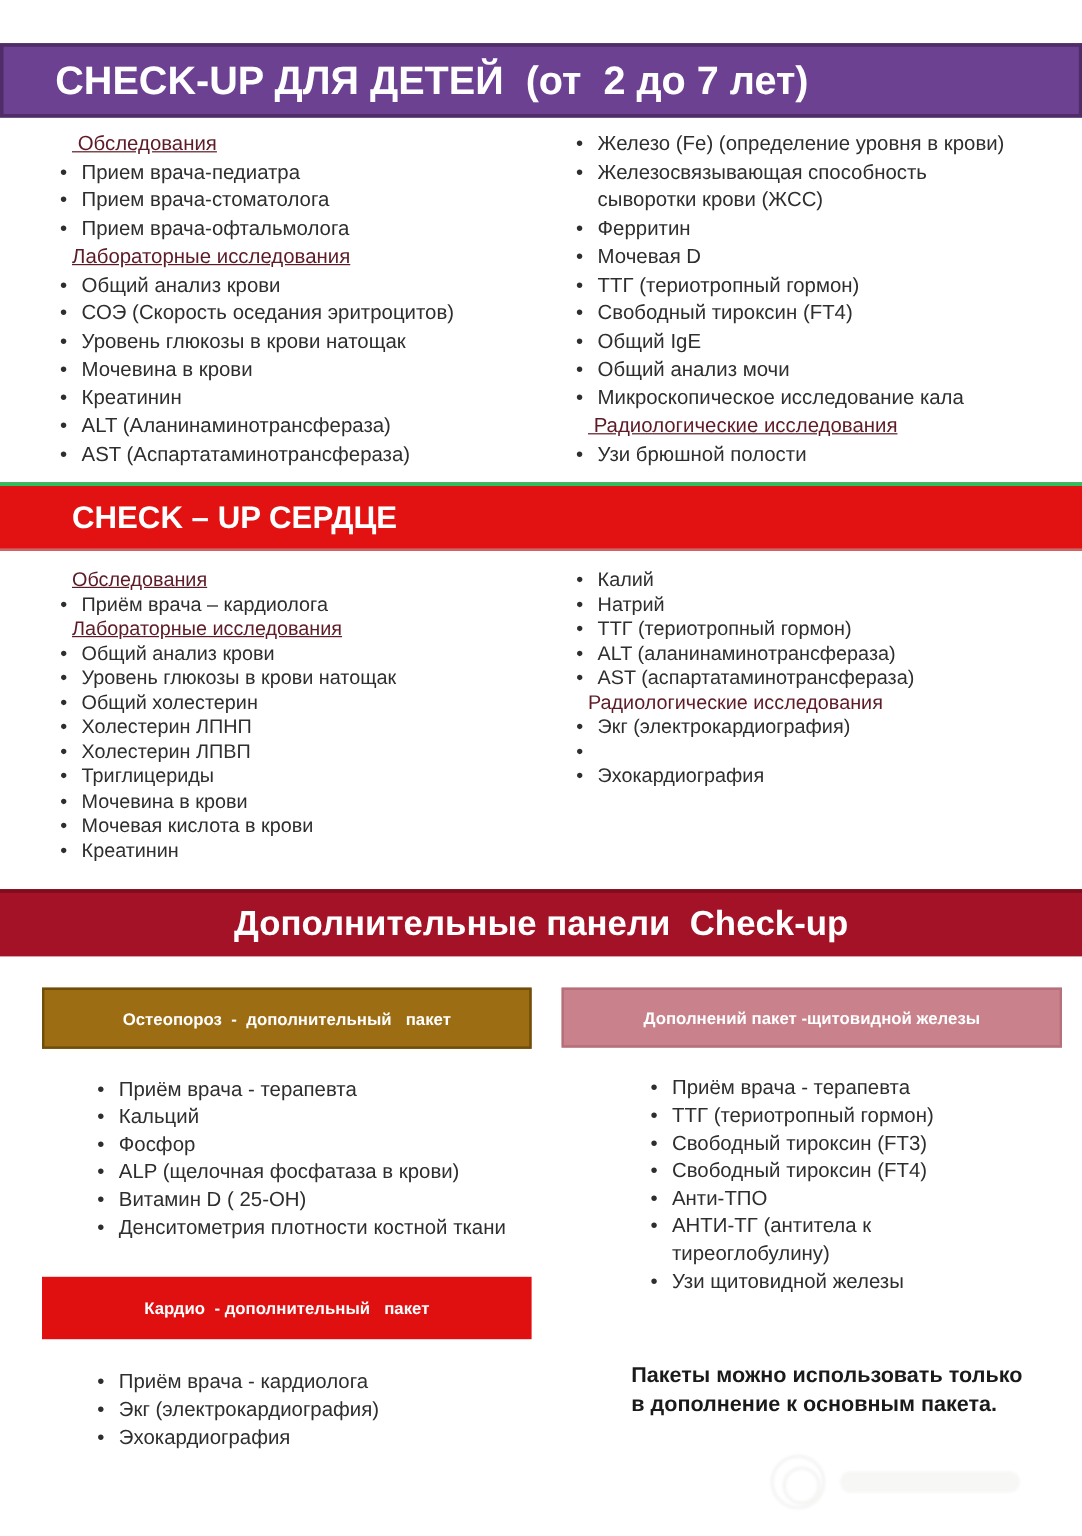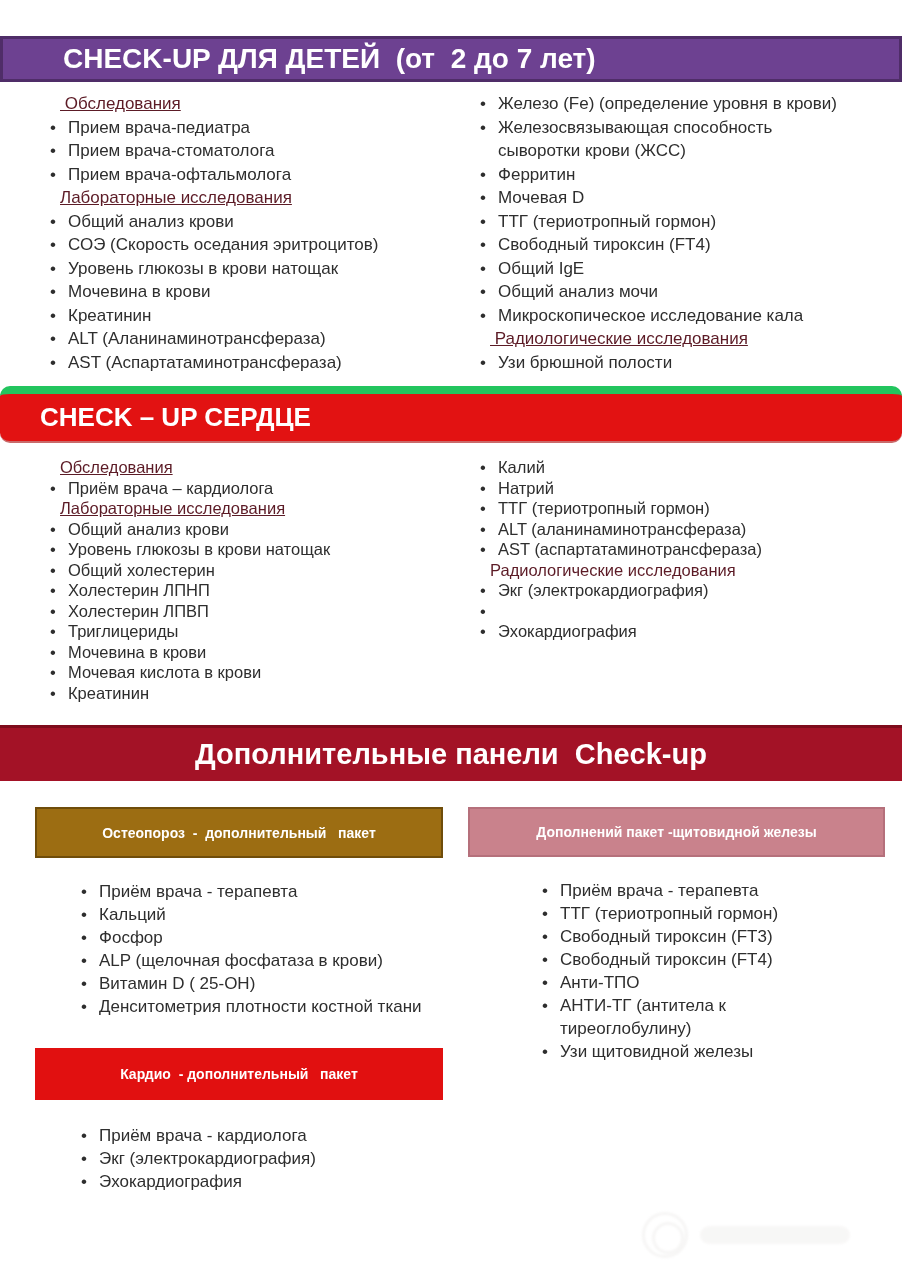--- a/index.html
+++ b/index.html
@@ -7,26 +7,26 @@
   .page {
     width:902px; height:1280px; background:#ffffff; margin:0 auto;
     position:relative; overflow:hidden; color:#2e2e2e;
   }
   .top-spacer { height:36px; }
 
   
   .banner { width:902px; display:flex; align-items:center; color:#fff; font-weight:bold; }
   .banner span { white-space:pre; }
   .banner-children {
-    height:46px; background:#6d4191; border:3px solid #4f2d68;
-    padding-left:60px; font-size:28px;
+    height:62px; background:#6d4191; border:3px solid #4f2d68;
+    padding-left:43px; font-size:33px;
   }
   .banner-heart {
-    height:57px; background:#e21212; border-top:8px solid #22c55e; border-bottom:2px solid #c96a6a;
-    padding-left:40px; font-size:26px;border-radius:10px;
+    height:57px; background:#e21212; border-top:3px solid #22c55e; border-bottom:2px solid #c96a6a;
+    padding-left:60px; font-size:26px;
   }
   .banner-panels {
     height:56px; background:#a31226; border-top:3px solid #7e0c1c;
     justify-content:center; font-size:29px;
   }
 
   
   .section { display:flex; }
   .s1 { padding:10px 0 12px 38px; font-size:17px; }
   .s1 .col-l { width:412px; }
@@ -356,20 +356,24 @@
           <div class="li">
             <span class="bullet">•</span>
             <span class="li-text">АНТИ-ТГ (антитела  к тиреоглобулину)</span>
           </div>
           <div class="li">
             <span class="bullet">•</span>
             <span class="li-text">Узи щитовидной железы</span>
           </div>
         </div>
 
+      <div class="note">
+        <div>Пакеты можно использовать только</div>
+        <div>в дополнение к основным пакета.</div>
+      </div>
     </div>
 
   </div>
 
   <div class="watermark">
     <div class="wm-circle"></div>
     <div class="wm-text"></div>
   </div>
 
 </div>

